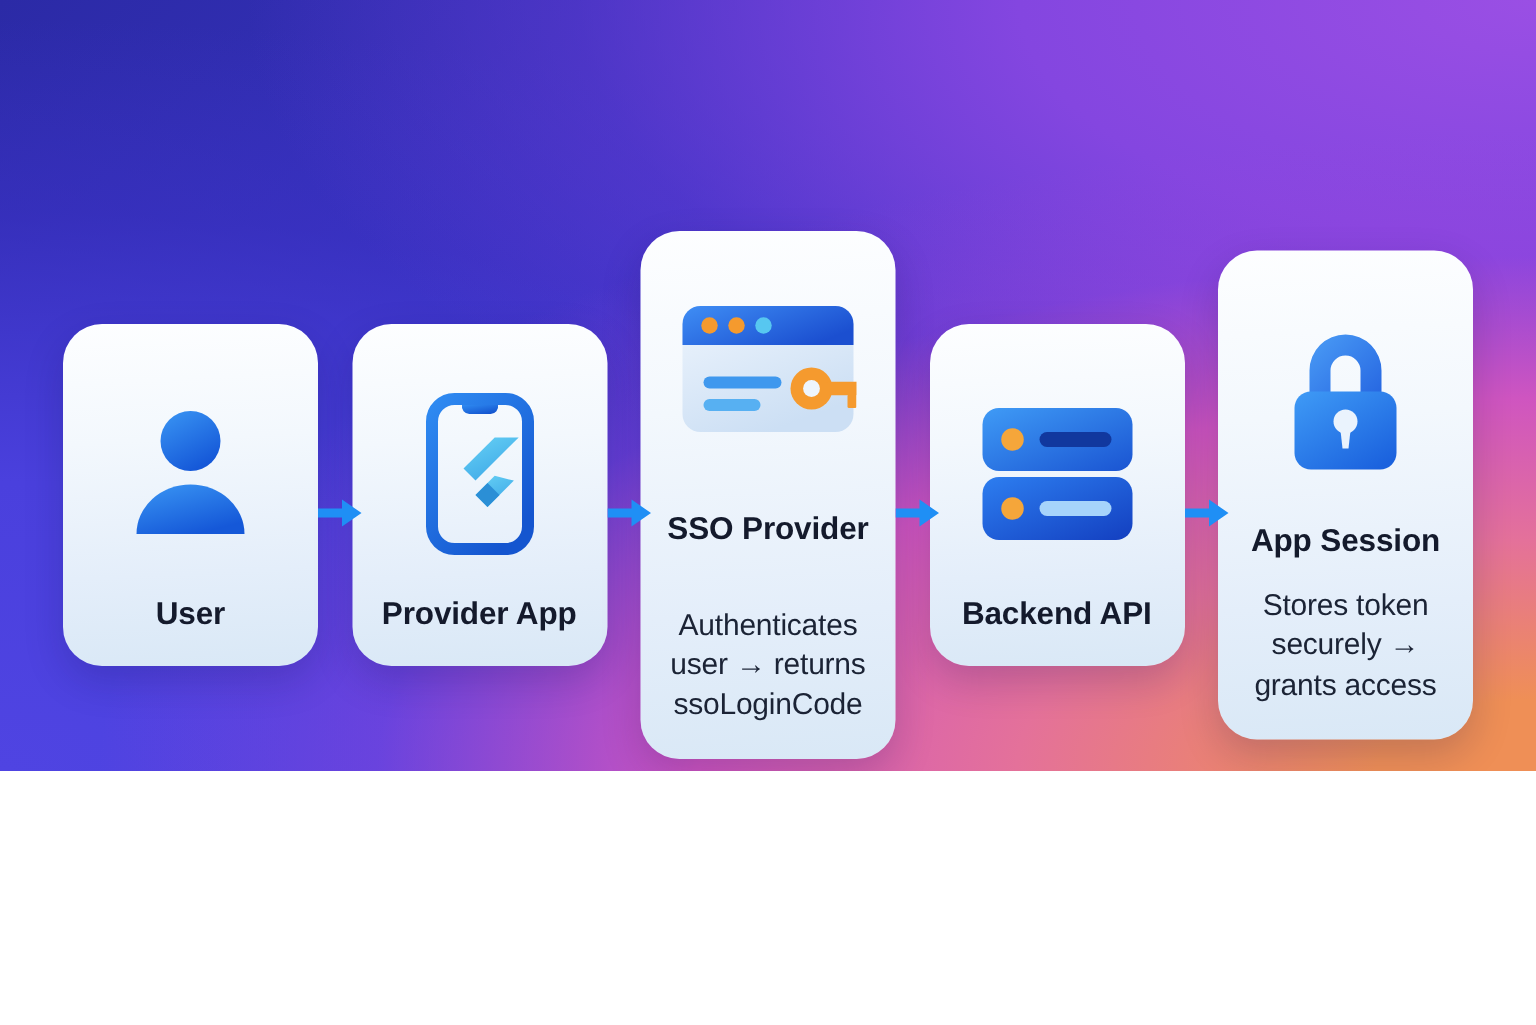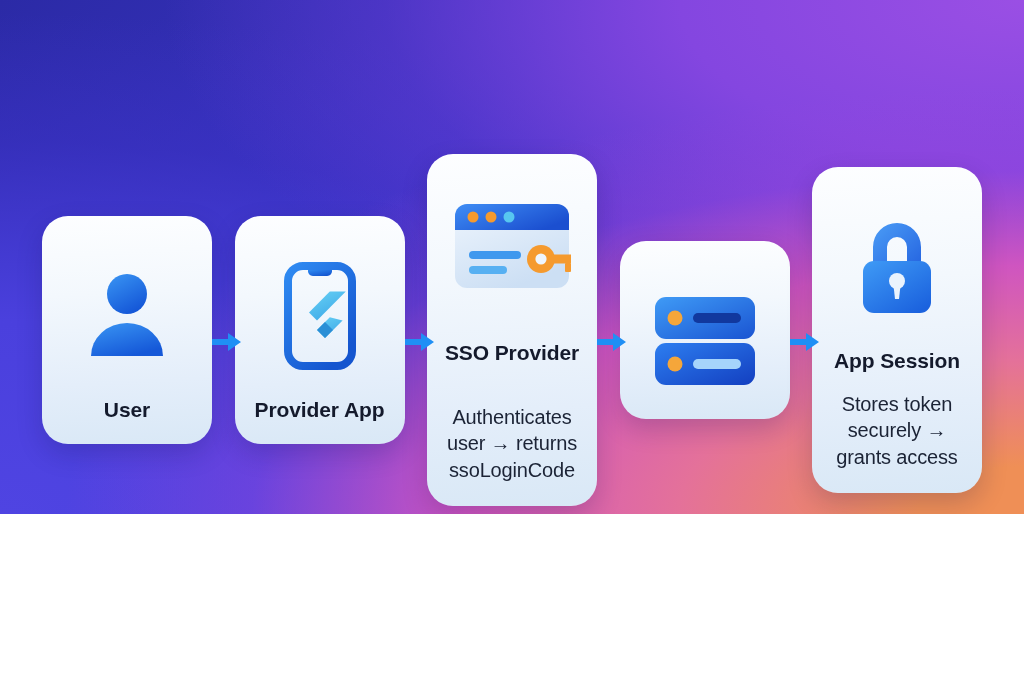--- a/index.html
+++ b/index.html
@@ -207,20 +207,21 @@
             </linearGradient>
           </defs>
           <rect x="2" y="2" width="100" height="42" rx="11" fill="url(#gSrv1)"></rect>
           <rect x="2" y="48" width="100" height="42" rx="11" fill="url(#gSrv2)"></rect>
           <circle cx="22" cy="23" r="7.5" fill="#f5a63a"></circle>
           <circle cx="22" cy="69" r="7.5" fill="#f5a63a"></circle>
           <rect x="40" y="18" width="48" height="10" rx="5" fill="#11389e"></rect>
           <rect x="40" y="64" width="48" height="10" rx="5" fill="#a6d4fb"></rect>
         </svg>
       </div>
+      <div class="card-title">Backend API</div>
     </div>
 
     <div class="arrow">
       <svg width="30" height="22" viewBox="0 0 30 22">
         <path d="M0 8 h16 V2 l13 9 l-13 9 V14 H0 z" fill="#1f8ff5"></path>
       </svg>
     </div>
 
     <div class="card card-5">
       <div class="icon-wrap">

